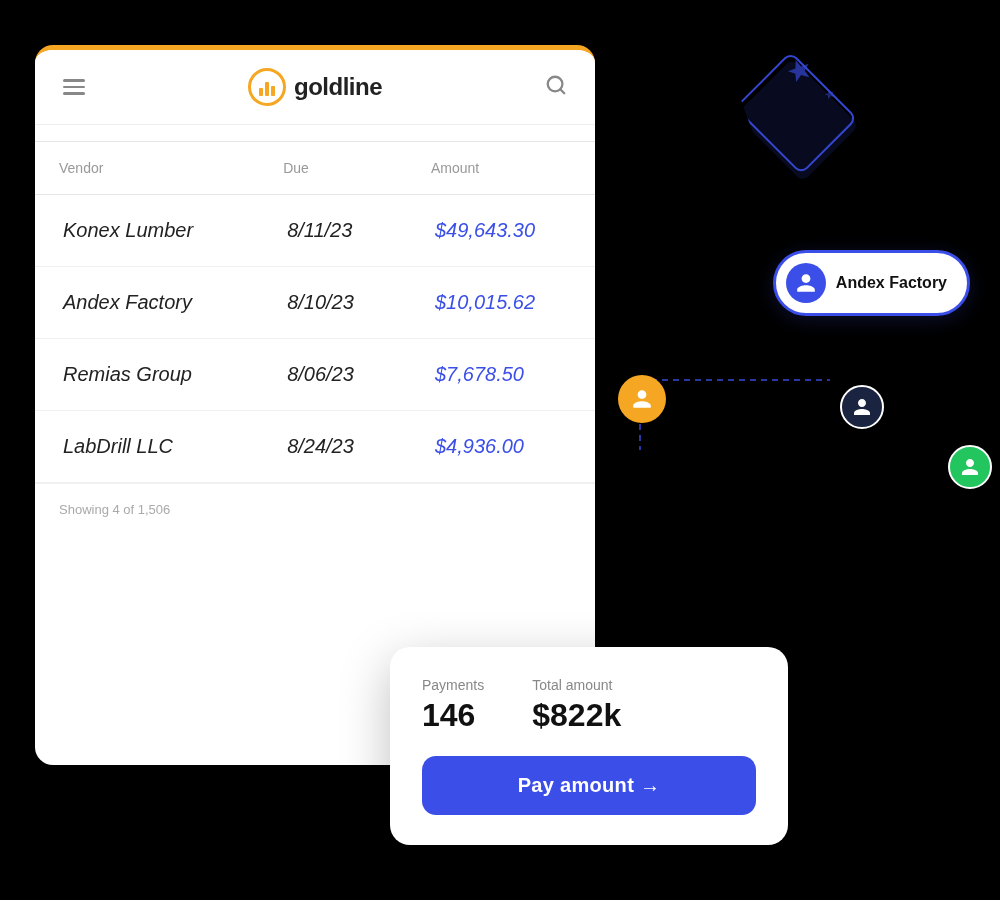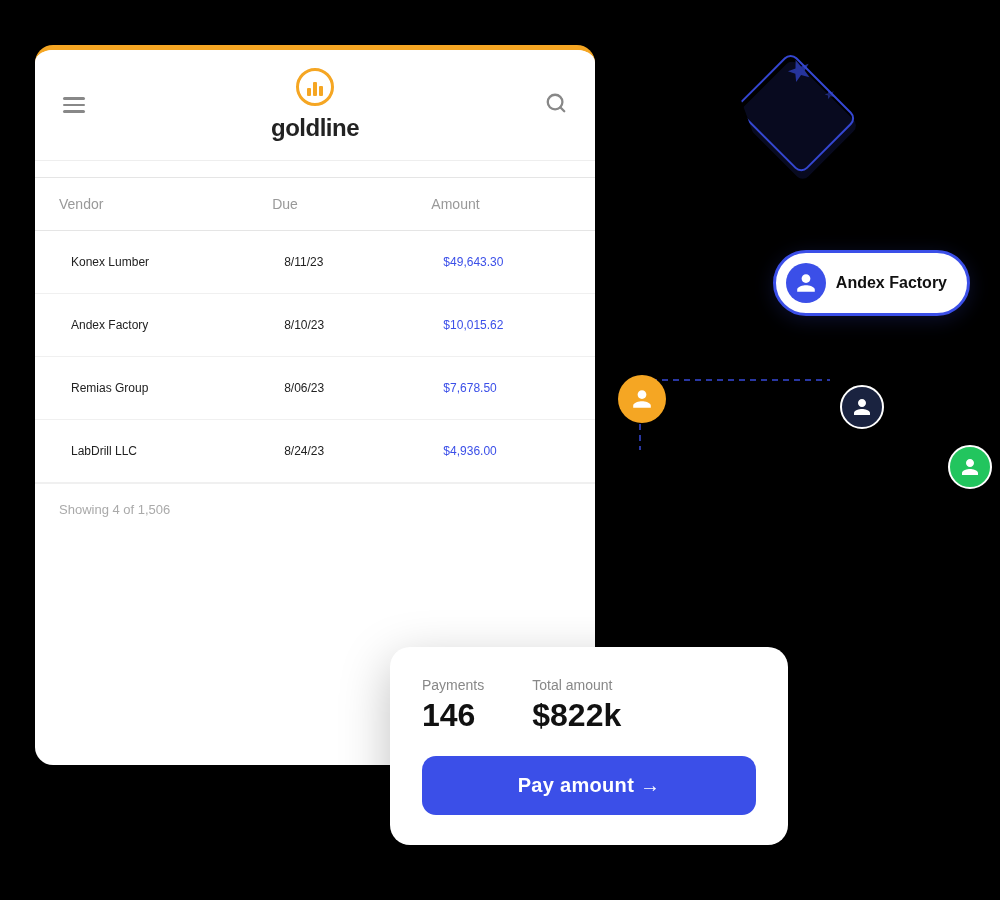--- a/index.html
+++ b/index.html
@@ -52,21 +52,20 @@
       width: 22px;
       height: 2.5px;
       background: #888;
       border-radius: 2px;
     }
 
     .logo-area {
       display: flex;
       align-items: center;
       gap: 8px;
-      flex-direction: column;
     }
 
     .logo-circle {
       width: 38px;
       height: 38px;
       border-radius: 50%;
       border: 3px solid #F5A623;
       display: flex;
       align-items: center;
       justify-content: center;
@@ -118,23 +117,24 @@
       font-size: 14px;
       font-weight: 400;
       color: #999;
     }
 
     .data-table tbody tr {
       border-bottom: 1px solid #f0f0f0;
     }
 
     .data-table tbody td {
-      padding: 24px 36px;
-      font-size: 12px;
+      padding: 24px 28px;
+      font-size: 20px;
       color: #222;
+      font-style: italic;
     }
 
     .data-table tbody td.amount-cell {
       color: #3B4FE8;
       font-weight: 500;
     }
 
     .table-footer {
       padding: 18px 24px;
       font-size: 13px;

